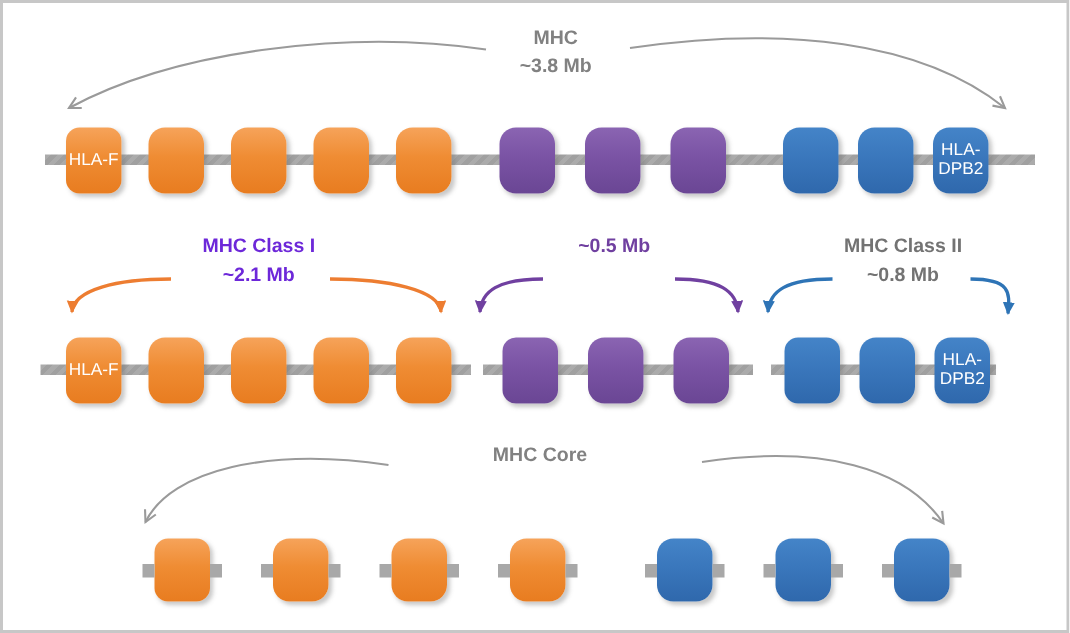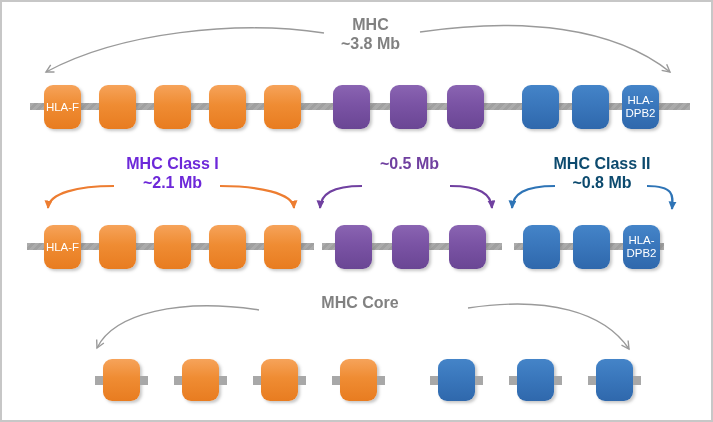--- a/index.html
+++ b/index.html
@@ -2,43 +2,43 @@
 <html><head>
 <meta charset="utf-8">
 <style>
   html,body { margin:0; padding:0; background:#ffffff; }
   #stage {
     position:relative; width:713px; height:422px;
     box-sizing:border-box; border:2px solid #c7c7c7; background:#ffffff;
     font-family:"Liberation Sans", sans-serif; overflow:hidden;
   }
   
-  .span-label { position:absolute; text-align:center; font-weight:700; font-size:16px; line-height:19px; }
+  .span-label { position:absolute; text-align:center; font-weight:700; font-size:13px; line-height:19px; }
   .gray-label  { color:#818181; }
   .group-label[data-color="orange"] { color:#6d28d9; }
   .group-label[data-color="purple"] { color:#7040a0; }
-  .group-label[data-color="blue"]   { color:#0c4a6e; }
+  .group-label[data-color="blue"]   { color:#737373; }
   
   .track { position:absolute; height:44px; }
   .track::before {
     content:""; position:absolute; left:0; right:0; top:18px; height:7px;
     background:repeating-linear-gradient(135deg,#ababab 0 3px,#a0a0a0 3px 6px);
   }
   .blocks { position:relative; display:flex; align-items:flex-start; height:100%; }
   .block {
     position:relative; flex:none; width:37px; height:44px; border-radius:9px; z-index:2;
     display:flex; align-items:center; justify-content:center;
     color:#fff; font-size:11.5px; line-height:1.12; text-align:center; white-space:pre-line;
     box-shadow:2px 2px 3px rgba(110,110,110,0.38);
   }
   .block[data-color="orange"] { background:linear-gradient(180deg,#f6a35a 0%,#ef8c33 45%,#e87c20 100%); }
   .block[data-color="purple"] { background:linear-gradient(180deg,#8a64b2 0%,#7a53a4 45%,#6a4694 100%); }
   .block[data-color="blue"]   { background:linear-gradient(180deg,#4484c8 0%,#3a77bc 45%,#2f68ac 100%); }
   
-  .block + .block { margin-left:18px; }
+  .block + .block { margin-left:18px;border-radius:11px; }
   .block[data-color="purple"] + .block[data-color="purple"] { margin-left:20px; }
   .block[data-color="blue"]   + .block[data-color="blue"]   { margin-left:13px; }
   .block[data-color="orange"] + .block[data-color="purple"] { margin-left:32px; }
   .block[data-color="purple"] + .block[data-color="blue"]   { margin-left:38px; }
   
   #track-full   { left:28px;  top:83px;  width:660px; }
   #track-full .blocks { padding-left:14px; }
   #track-class1 { left:25px;  top:223px; width:287px; }
   #track-class1 .blocks { padding-left:17px; }
   #track-class3 { left:320px; top:223px; width:180px; }

